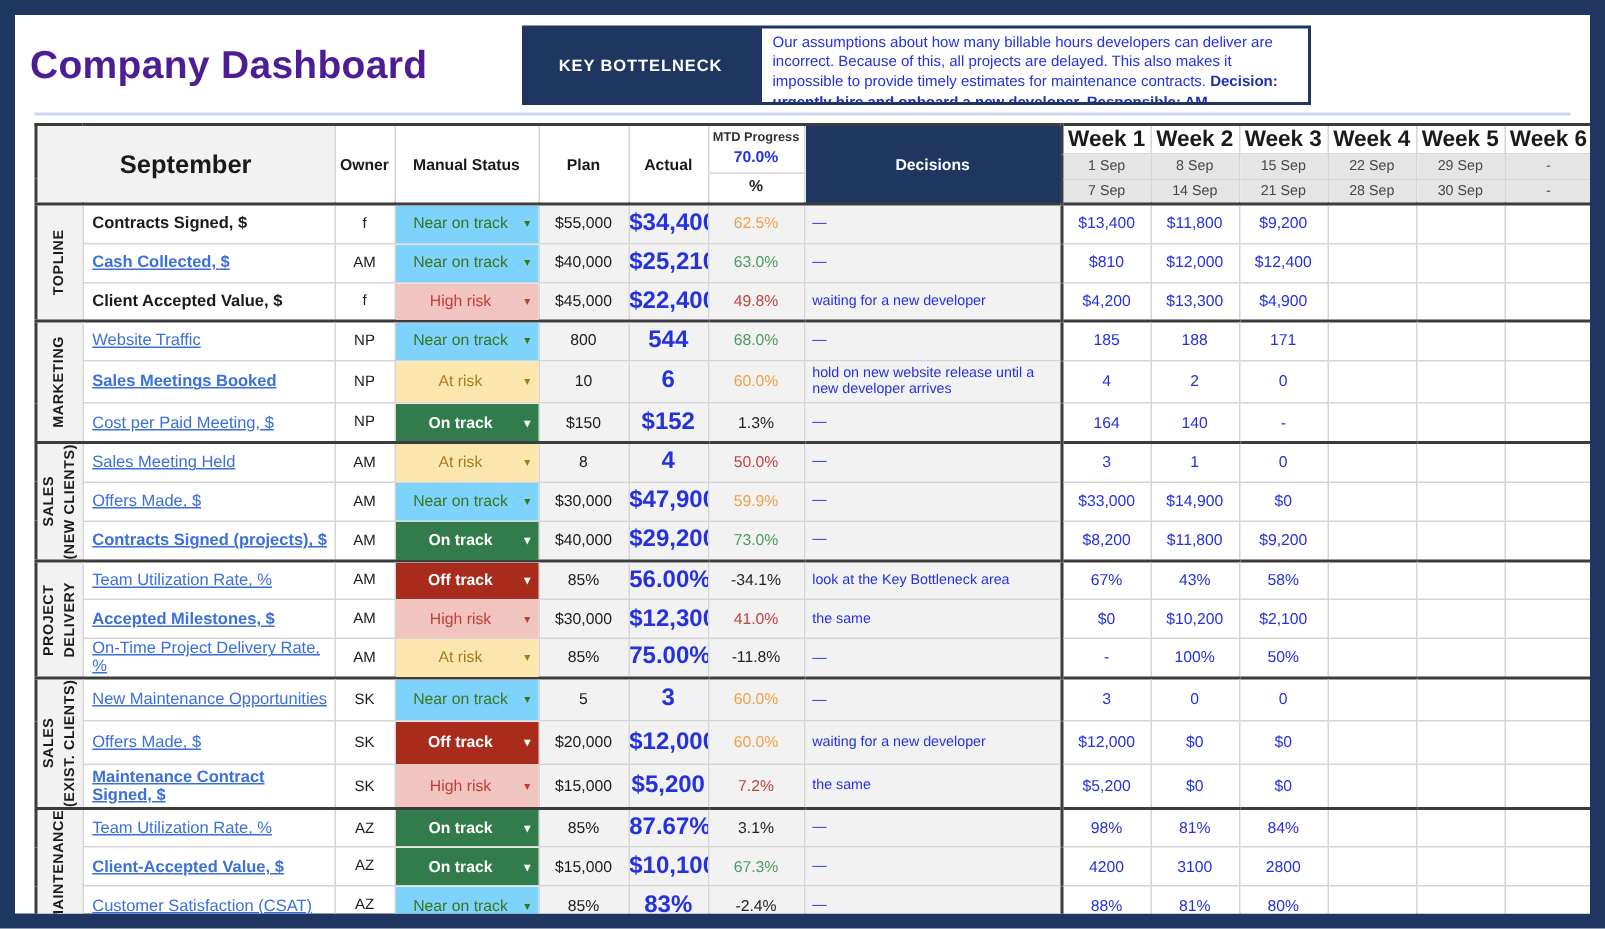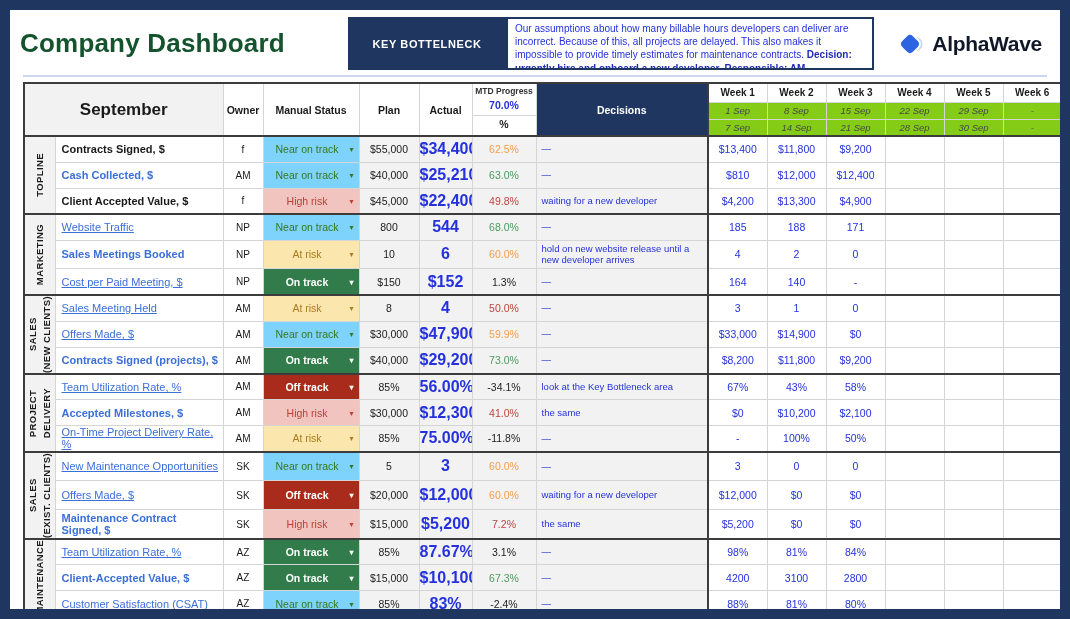--- a/index.html
+++ b/index.html
@@ -2,21 +2,21 @@
 <html><head>
 <meta charset="utf-8">
 <style>
   * { box-sizing: border-box; margin: 0; padding: 0; }
   html,body { width:1070px; height:619px; }
   body { background:#1f3660; font-family:"Liberation Sans", sans-serif; position:relative; }
   .inner { position:absolute; left:10px; top:10px; right:10px; bottom:10px; background:#ffffff; overflow:hidden; }
 
   
   .topbar { display:flex; align-items:stretch; padding:7px 12px 4px 10px; height:64px; }
-  .page-title { width:328px; font-size:26px; font-weight:bold; color:#14532d; align-self:center; letter-spacing:0.2px; }
+  .page-title { width:328px; font-size:26px; font-weight:bold; color:#4c1d95; align-self:center; letter-spacing:0.2px; }
   .key-box { width:158px; background:#1f3660; color:#ffffff; display:flex; align-items:center; justify-content:center;
              font-size:11px; font-weight:bold; letter-spacing:0.6px; }
   .note-box { width:368px; border:2px solid #1f3660; padding:3px 7px 2px; font-size:10px; line-height:1.32;
               color:#2431dc; overflow:hidden; }
   .note-box b { color:#1f2db0; }
   .logo { margin-left:auto; display:flex; align-items:center; gap:5px; align-self:center; padding-right:6px; }
   .logo-text { font-size:21px; font-weight:bold; color:#101828; letter-spacing:-0.3px; }
 
   .divider { height:2px; background:#ccd6ee; margin:1px 13px 5px; }
 
@@ -30,32 +30,32 @@
   thead th { background:#ffffff; }
   thead { border-bottom:2px solid #3c3c3c; }
 
   .h-month { background:#f2f2f2; font-size:17px; font-weight:bold; text-align:center; }
   .h-col { font-size:10.5px; font-weight:bold; text-align:center; }
   .h-mtd { padding:0; vertical-align:top; }
   .h-mtd .mtd-label { font-size:8.5px; color:#333; text-align:center; padding-top:2px; }
   .h-mtd .mtd-value { font-size:10.5px; color:#2431dc; text-align:center; padding:3px 0 4px; }
   .h-mtd .mtd-unit { font-size:10.5px; color:#222; text-align:center; border-top:1px solid #d5d5d5; padding-top:2px; height:17px; }
   .h-decisions { background:#1f3660; color:#ffffff; font-size:10.5px; font-weight:bold; text-align:center; }
-  .h-week { font-size:10px; font-weight:bold; text-align:center;margin-top:28px; }
-  .h-date { background:#84cc16; font-size:9.5px; color:#474747; text-align:center;font-style:italic; }
+  .h-week { font-size:15px; font-weight:bold; text-align:center;margin-top:28px; }
+  .h-date { background:#e5e5e5; font-size:9.5px; color:#474747; text-align:center; }
 
   tbody td { height:26px; text-align:center; }
   td.group-cell { background:#f2f2f2; padding:0; }
   td.group-cell div { writing-mode:vertical-rl; transform:rotate(180deg); margin:0 auto;
                       font-weight:bold; font-size:9.5px; letter-spacing:0.4px; color:#1a1a1a;
                       white-space:pre; line-height:1.5; text-align:center; }
   td.metric { text-align:left; padding:0 4px 0 6px; font-size:11px; }
   .m-bold { font-weight:bold; color:#1a1a1a; }
   .m-link { color:#3b6fd9; text-decoration:underline; }
-  .m-boldlink { color:#3b6fd9; font-weight:bold; }
+  .m-boldlink { color:#3b6fd9; text-decoration:underline; font-weight:bold; }
   td.owner { font-size:10px; }
   td.status { font-size:10.5px; position:relative; padding:0 14px 0 6px; }
   td.status .arrow { position:absolute; right:5px; top:50%; transform:translateY(-50%); font-size:8px; }
   .st-near     { background:#7dd3fc; color:#38761d; }
   .st-atrisk   { background:#fbe7ad; color:#a87b1f; }
   .st-ontrack  { background:#317c4a; color:#ffffff; font-weight:bold; }
   .st-offtrack { background:#a82b1c; color:#ffffff; font-weight:bold; }
   .st-highrisk { background:#f2c4c0; color:#bf3d35; }
   td.plan { background:#f2f2f2; font-size:10.5px; }
   td.actual { background:#f2f2f2; font-size:16px; font-weight:bold; color:#2431dc; }
@@ -70,27 +70,20 @@
 <body>
 
 <div class="inner">
 
   <div class="topbar">
     <div class="page-title">Company Dashboard</div>
     <div class="key-box">
       <span>KEY BOTTELNECK</span>
     </div>
     <div class="note-box"><span>Our assumptions about how many billable hours developers can deliver are incorrect. Because of this, all projects are delayed. This also makes it impossible to provide timely estimates for maintenance contracts. </span><b>Decision: urgently hire and onboard a new developer. Responsible: AM</b></div>
-    <div class="logo">
-      <svg width="34" height="34" viewBox="0 0 40 40">
-        <circle cx="26.5" cy="20" r="8.2" fill="#c5d5f7"></circle>
-        <rect x="10" y="10" width="20" height="20" rx="6" transform="rotate(45 20 20)" fill="#2d63e2" stroke="#ffffff" stroke-width="2.4"></rect>
-      </svg>
-      <span class="logo-text">AlphaWave</span>
-    </div>
   </div>
 
   <div class="divider"></div>
 
   <table>
     <colgroup>
       <col style="width:31px">
         <col style="width:168px">
         <col style="width:40px">
         <col style="width:96px">

